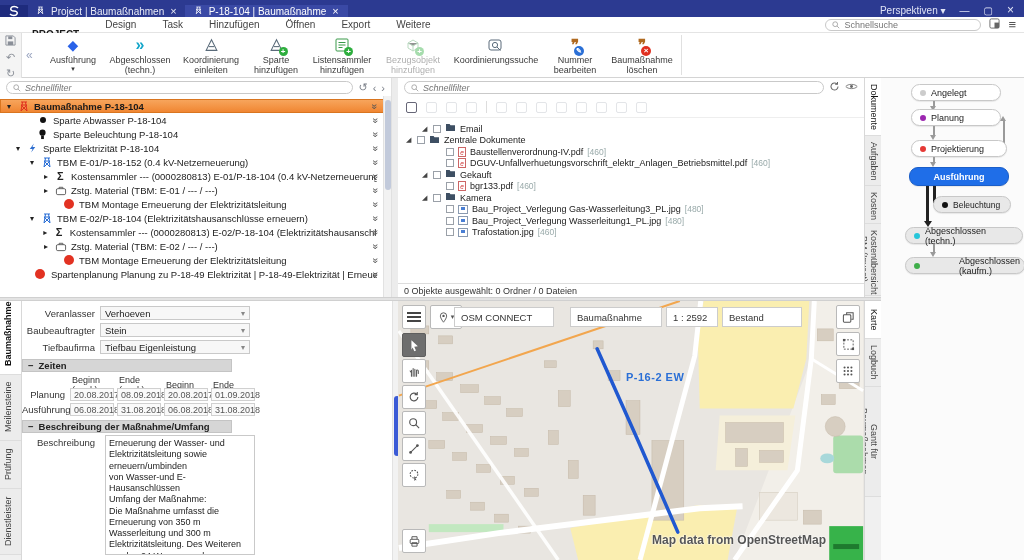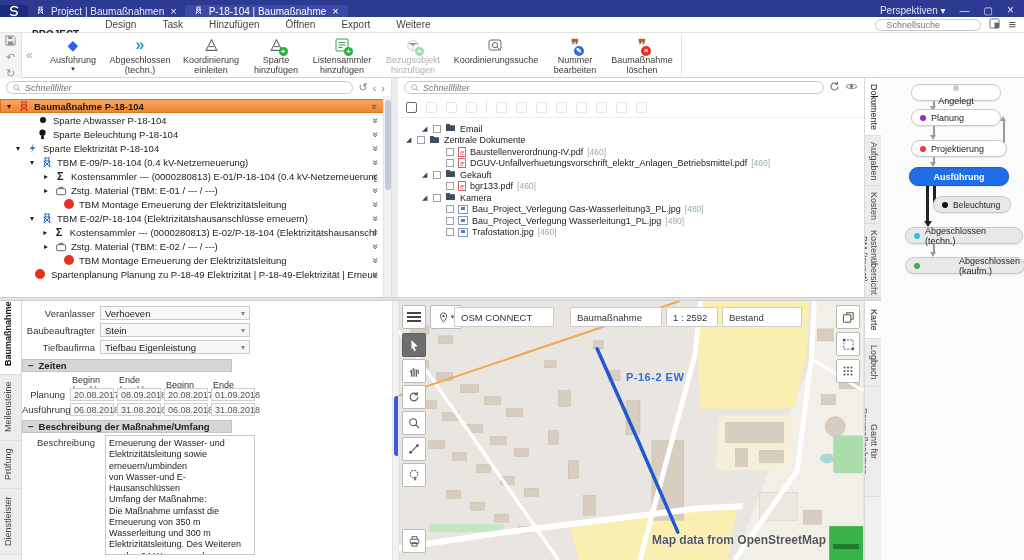--- a/index.html
+++ b/index.html
@@ -15,21 +15,21 @@
   .ttab.active { background:#3a49a5; color:#fff; }
   .ttab-x { margin-left:auto; font-size:11px; cursor:default; }
   .tb-right { margin-left:auto; display:flex; align-items:center; gap:14px; color:#dfe3f5; padding-right:10px; font-size:10px; }
   .wbtn { font-size:10px; }
 
   
   .ribbontabs { position:absolute; left:0; top:17px; width:1024px; height:16px; background:#fff; border-bottom:1px solid #e4e4e4; display:flex; align-items:center; padding-left:30px; gap:22px; }
   .rtab { font-size:10px; color:#444; padding:1px 2px; }
   .rtab.active { color:#1a1a1a; font-weight:bold; border-bottom:2px solid #fca5a5;margin-top:21px; }
   .rt-right { margin-left:auto; display:flex; align-items:center; gap:8px; padding-right:8px; }
-  .qsearch { width:106px; height:12px; border:1px solid #c9c9c9; border-radius:7px; display:flex; align-items:center; gap:4px; padding:0 6px; color:#999; }
+  .qsearch { width:156px; height:12px; border:1px solid #c9c9c9; border-radius:7px; display:flex; align-items:center; gap:4px; padding:0 6px; color:#999; }
   .qsearch input { border:none; outline:none; width:100px; font-size:9px; color:#666; background:transparent; font-family:inherit; }
   .ribbonbody { position:absolute; left:0; top:33px; width:1024px; height:45px; background:#fff; border-bottom:1px solid #d4d4d4; }
   .leftcol { position:absolute; left:0; top:33px; width:22px; height:45px; background:#f4f4f4; border-right:1px solid #e0e0e0; display:flex; flex-direction:column; align-items:center; gap:3px; padding-top:2px; color:#8a8f98; font-size:11px; }
   .collapse { position:absolute; left:26px; top:48px; color:#9aa5c0; font-size:12px; }
   .rbuttons { position:absolute; left:42px; top:35px; display:flex; align-items:flex-start; }
   .rbtn { display:flex; flex-direction:column; align-items:center; padding:1px 4px; }
   .rbtn .ricon { height:18px; display:flex; align-items:center; justify-content:center; position:relative; }
   .rbtn .rlabel { font-size:9px; line-height:1.12; text-align:center; color:#3a3a3a; margin-top:1px; }
   .rbtn.disabled { opacity:.42; }
   .plusbadge { position:absolute; right:-4px; bottom:-2px; width:9px; height:9px; border-radius:50%; background:#2eae3e; color:#fff; font-size:8px; line-height:9px; text-align:center; font-weight:bold; }
@@ -314,21 +314,21 @@
         <span class="tlabel">Sparte Elektrizität P-18-104</span>
         <span class="chev2">»</span>
       </div>
       <div class="trow" style="padding-left:28px">
         <span class="exp">▾</span>
         <span class="ticon">
             <svg width="12" height="12" viewBox="0 0 12 12">
               <path d="M3 2h6M3 5h6M4.5 2 3 11M7.5 2 9 11M3 5l6 6M9 5l-6 6" stroke="#2a6fd6" stroke-width="1" fill="none"></path>
             </svg>
           </span>
-        <span class="tlabel">TBM E-09/P-18-104 (0.4 kV-Netzerneuerung)</span>
+        <span class="tlabel">TBM E-01/P-18-152 (0.4 kV-Netzerneuerung)</span>
         <span class="chev2">»</span>
       </div>
       <div class="trow" style="padding-left:42px">
         <span class="exp">▸</span>
         <span class="ticon sigma">Σ</span>
         <span class="tlabel">Kostensammler --- (0000280813) E-01/P-18-104 (0.4 kV-Netzerneuerung)</span>
         <span class="chev2">»</span>
       </div>
       <div class="trow" style="padding-left:42px">
         <span class="exp">▸</span>
@@ -494,31 +494,32 @@
         <span class="dlabel">Bau_Project_Verlegung Wasserleitung1_PL.jpg</span>
           <span class="dsize">[480]</span>
       </div>
       <div class="drow" style="padding-left:48px">
         <span class="cb"></span>
           <span class="fimg"></span>
         <span class="dlabel">Trafostation.jpg</span>
           <span class="dsize">[460]</span>
       </div>
     </div>
+    <div class="statusline">0 Objekte ausgewählt: 0 Ordner / 0 Dateien</div>
   </div>
 
   <div class="vstrip" style="left:864px;top:78px;width:17px;height:219px;">
     <div class="vtab active" style="height:58px;">Dokumente</div>
     <div class="vtab" style="height:50px;">Aufgaben</div>
     <div class="vtab" style="height:38px;">Kosten</div>
     <div class="vtab" style="height:72px;">Kostenübersicht BM (Invest)</div>
   </div>
 
   <div class="wfpanel">
-    <div class="pill" style="left:30px;top:6px;width:90px;flex-direction:column;">
+    <div class="pill" style="left:30px;top:6px;width:90px;">
       <span class="wring"></span>
         <span>Angelegt</span>
     </div>
     <div class="arrline" style="left:52px;top:23px;width:1.5px;height:6px;"></div>
       <div class="arrhead-down" style="left:49px;top:28px;"></div>
     <div class="pill" style="left:30px;top:31px;width:90px;">
       <span class="wring purple"></span>
         <span>Planung</span>
     </div>
     <div class="arrline" style="left:52px;top:48px;width:1.5px;height:10px;"></div>

